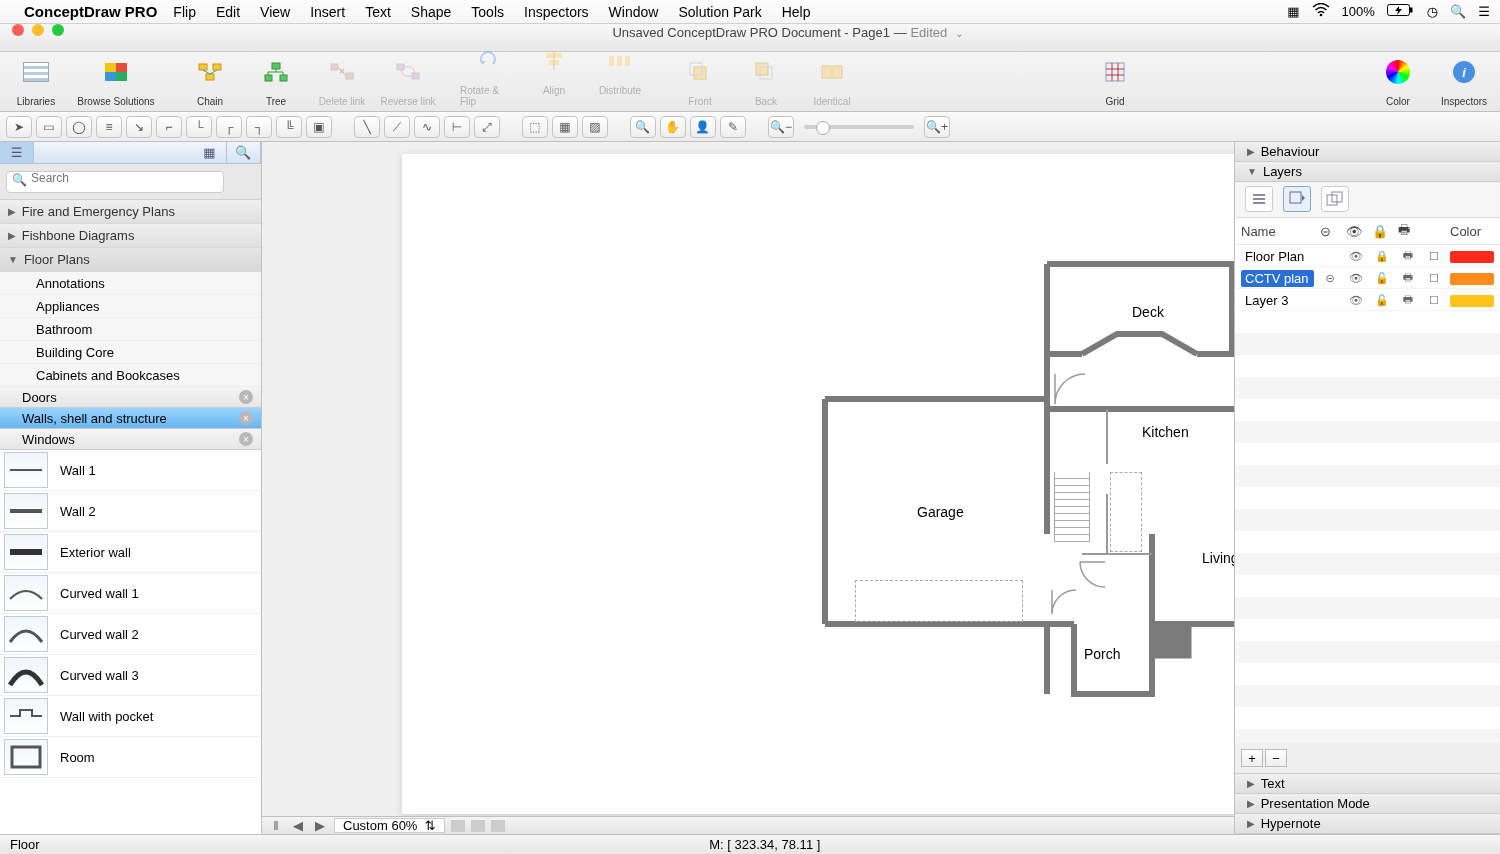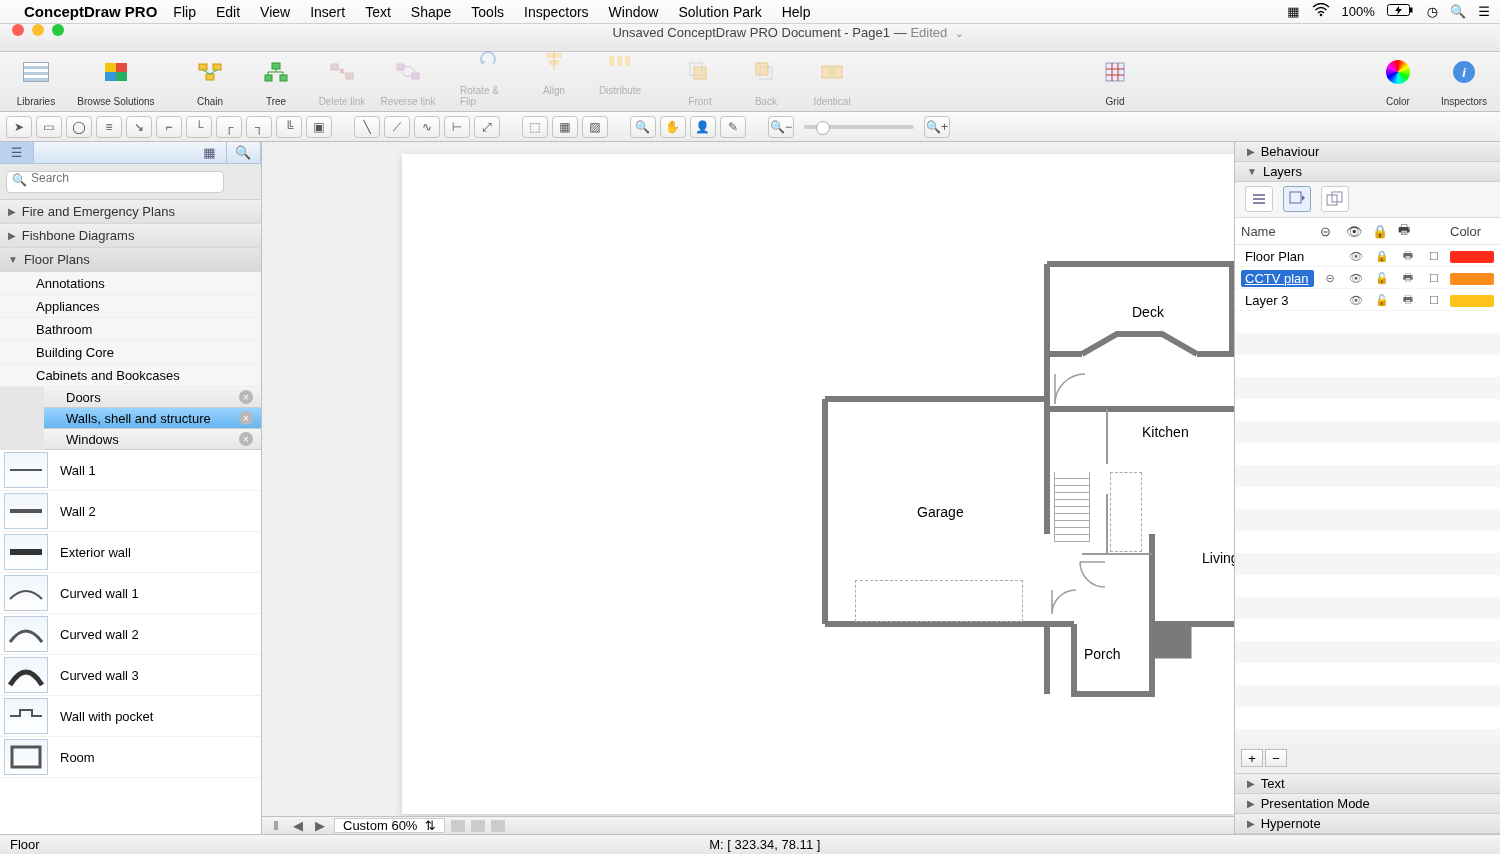--- a/index.html
+++ b/index.html
@@ -50,21 +50,21 @@
 .lp-tab.push{margin-left:auto;}
 .lp-search{padding:6px; background:#e8e8e8; border-bottom:1px solid #d0d0d0;}
 .lp-search input{width:218px; height:22px; border-radius:4px; border:1px solid #ccc; padding:0 6px 8px 24px; background:#fff; font-size:12px;}
 .lp-search .wrap{position:relative; display:inline-block;}
 .lp-search .mag{position:absolute; left:6px; top:3px; color:#999; font-size:12px;}
 .cats{background:#e5e5e5;}
 .cat{height:24px; display:flex; align-items:center; padding-left:8px; border-bottom:1px solid #d8d8d8; background:linear-gradient(#f0f0f0,#e0e0e0); font-size:13px; color:#333; cursor:default;}
 .cat .tri{font-size:10px; margin-right:6px; color:#666;}
 .cat.exp{background:linear-gradient(#e6e6e6,#d8d8d8);}
 .subcat{height:23px; padding-left:36px; display:flex; align-items:center; font-size:13px; background:#f6f6f6; border-bottom:1px solid #eee;}
-.lib{height:21px; padding-left:22px; display:flex; align-items:center; background:linear-gradient(#f4f4f4,#e6e6e6); border-bottom:1px solid #ccc; font-size:13px; position:relative;margin-left:44px;}
+.lib{height:21px; padding-left:22px; display:flex; align-items:center; background:linear-gradient(#f4f4f4,#e6e6e6); border-bottom:1px solid #ccc; font-size:13px; position:relative;}
 .lib.sel{background:linear-gradient(#9ad4ff,#66b5f0); color:#000;}
 .lib .close{position:absolute; right:8px; width:14px; height:14px; border-radius:50%; background:#b8b8b8; color:#fff; font-size:10px; display:flex; align-items:center; justify-content:center;}
 .shapes{flex:1; overflow:auto; background:#fff;}
 .shape-row{height:41px; display:flex; align-items:center; padding-left:4px; border-bottom:1px solid #f0f0f0;}
 .shape-thumb{width:44px; height:36px; background:linear-gradient(#f0f6fc,#ffffff); border:1px solid #bcd; display:flex; align-items:center; justify-content:center; margin-right:12px;}
 .shape-thumb svg{width:36px;height:28px;}
 .shape-name{font-size:13px;}
 
 
 .canvaswrap{flex:1; position:relative; background:#f0f0f0; overflow:hidden;}
@@ -85,21 +85,21 @@
 .insp-sec{height:20px; background:linear-gradient(#f0f0f0,#e0e0e0); border-bottom:1px solid #ccc; padding-left:12px; display:flex; align-items:center; font-size:13px; font-weight:500;}
 .insp-sec .tri{font-size:10px; margin-right:6px; color:#666;}
 .layers-body{flex:1; background:#fff; border-bottom:1px solid #ccc; display:flex; flex-direction:column;}
 .layer-toolbar{height:36px; display:flex; gap:10px; padding:4px 10px; border-bottom:1px solid #ddd; background:#f6f6f6;}
 .layer-toolbar .lt{width:28px;height:26px;border:1px solid #ccc;border-radius:3px;background:#fff;display:flex;align-items:center;justify-content:center;}
 .layer-toolbar .lt.active{background:#e8f0ff;border-color:#8ab;}
 .layhdr,.layrow{display:grid; grid-template-columns:1fr 20px 20px 20px 20px 20px 44px; align-items:center; gap:6px; padding:2px 6px; font-size:12px;}
 .layhdr{background:#fff; border-bottom:1px solid #e8e8e8; color:#444;}
 .layrow{border-bottom:1px solid #f4f4f4; height:22px;}
 .layrow .nm{padding:1px 4px;}
-.layrow.sel .nm{background:#2a6fd6; color:#fff; border-radius:2px;text-decoration:underline;}
+.layrow.sel .nm{background:#2a6fd6; color:#fff; border-radius:2px;}
 .layrow .ic{text-align:center; color:#666; font-size:11px;}
 .swatch{height:12px; border-radius:2px;}
 .stripes{flex:1; background:repeating-linear-gradient(#fff,#fff 22px,#f5f5f5 22px,#f5f5f5 44px);}
 .layer-btns{padding:6px; display:flex; gap:2px; background:#f0f0f0;}
 .layer-btns button{width:22px;height:18px;border:1px solid #bbb;background:linear-gradient(#fff,#eee);}
 
 
 .statusbar{position:absolute; bottom:0; left:0; right:0; height:20px; background:linear-gradient(#f5f5f5,#e6e6e6); border-top:1px solid #c0c0c0; display:flex; align-items:center; font-size:13px; padding:0 10px;}
 .statusbar .mid{margin:0 auto;}
 

